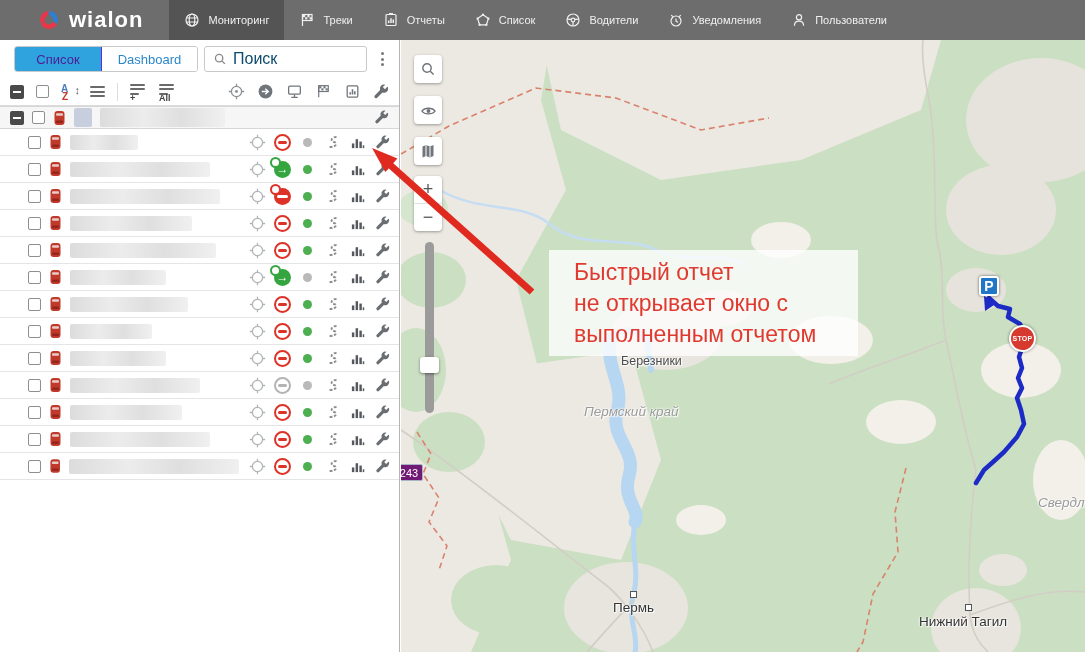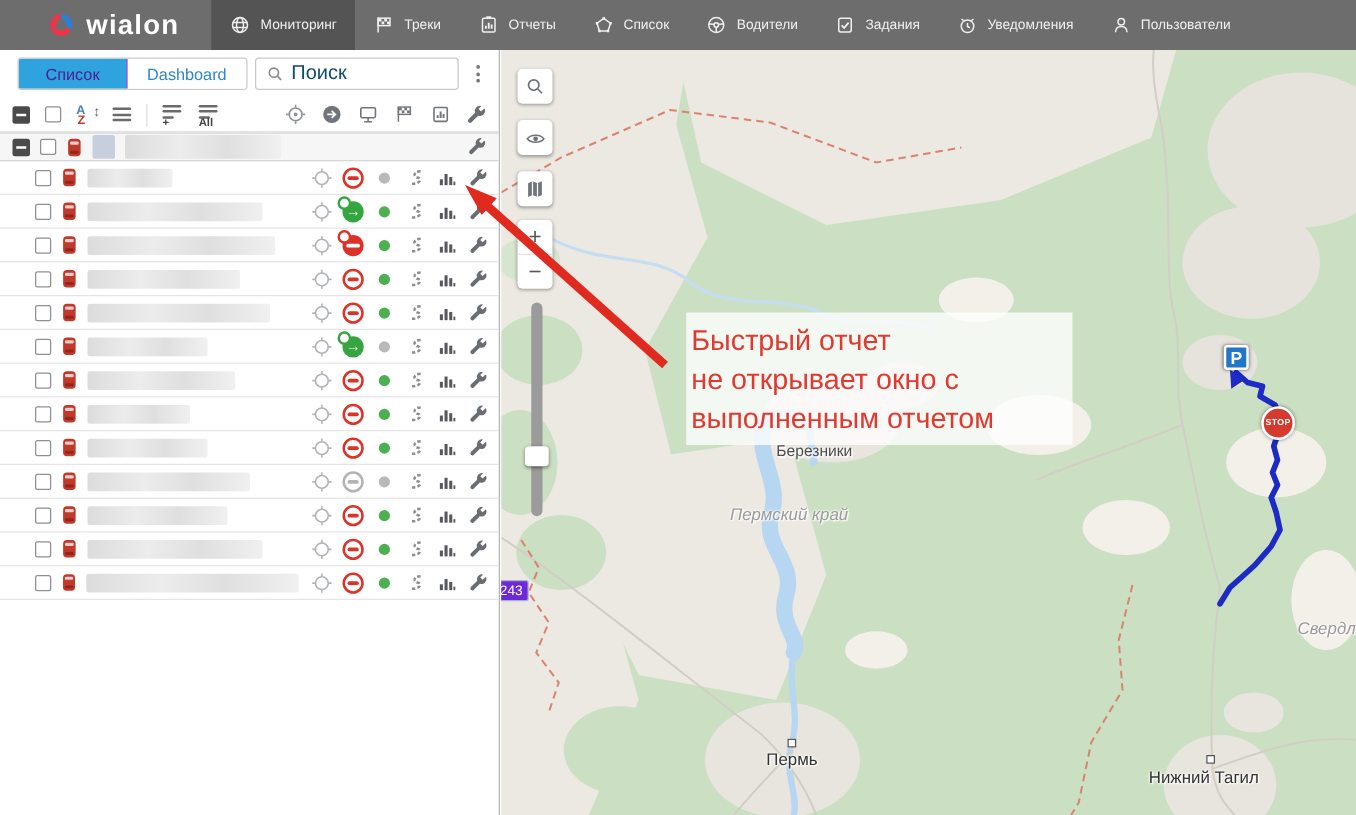--- a/index.html
+++ b/index.html
@@ -70,31 +70,31 @@
   .conn.green{background:#4caf50}
   .conn.gray{background:#b9b9b9}
 
   
   .map{position:absolute;left:401px;top:40px;width:684px;height:612px;background:#ece9e2;overflow:hidden}
   .map svg.base{position:absolute;left:0;top:0}
   .map-label{position:absolute;color:#4c4c4c;font-size:12.5px;text-shadow:0 0 2px #fff,0 0 3px #fff,1px 1px 1px #fff;white-space:nowrap}
   .map-label.city{color:#333;font-size:13.5px}
   .map-label.region{color:#9a9a9a;font-style:italic;font-size:13.5px}
   .city-dot{position:absolute;width:7px;height:7px;background:#fff;border:1.5px solid #555}
-  .road-shield{position:absolute;background:#6d28d9;color:#fff;font-size:11px;display:flex;align-items:center;justify-content:center;border-radius:2px;border:1px solid #aab4c8}
+  .road-shield{position:absolute;background:#701a75;color:#fff;font-size:11px;display:flex;align-items:center;justify-content:center;border-radius:2px;border:1px solid #aab4c8}
   .mk-park{position:absolute;width:20px;height:20px;background:#2176c7;border:2px solid #fff;border-radius:3px;box-shadow:0 0 3px rgba(0,0,0,.6);color:#fff;font-weight:bold;font-size:14px;display:flex;align-items:center;justify-content:center;cursor:pointer}
   .mk-stop{position:absolute;width:27px;height:27px;background:#d63a2f;border:2px solid #fff;border-radius:50%;box-shadow:0 0 3px rgba(0,0,0,.5);color:#fff;font-weight:bold;font-size:7px;letter-spacing:.3px;display:flex;align-items:center;justify-content:center;cursor:pointer}
   .map-ctl{position:absolute;left:13px;width:28px;background:#fff;border-radius:4px;box-shadow:0 1px 3px rgba(0,0,0,.35);display:flex;align-items:center;justify-content:center;cursor:pointer}
   .map-ctl.sq{height:28px}
   .zoom-pair{position:absolute;left:13px;top:136px;width:28px;height:55px;background:#fff;border-radius:4px;box-shadow:0 1px 3px rgba(0,0,0,.35);display:flex;flex-direction:column}
   .zoom-pair .zb{flex:1;display:flex;align-items:center;justify-content:center;font-size:18px;color:#555;cursor:pointer}
   .zoom-pair .zb:first-child{border-bottom:1px solid #e2e2e2}
   .zoom-slider{position:absolute;left:24px;top:202px;width:9px;height:171px;background:#9b9b9b;border-radius:5px}
   .zoom-handle{position:absolute;left:-5px;top:115px;width:19px;height:16px;background:#fff;border-radius:3px;box-shadow:0 1px 3px rgba(0,0,0,.45);cursor:pointer}
-  .annotation{position:absolute;left:148px;top:210px;width:309px;height:106px;background:rgba(255,255,255,.78);padding:7px 4px;color:#e03a30;font-size:23px;line-height:31px}
+  .annotation{position:absolute;left:148px;top:210px;width:309px;height:106px;background:rgba(255,255,255,.78);padding:7px 25px;color:#e03a30;font-size:23px;line-height:31px}
   .overlay-arrow{position:absolute;left:0;top:0;pointer-events:none;z-index:50}
 </style>
 </head>
 <body>
 
 <div id="app">
 
   <div class="topnav">
     <div class="logo">
       <span class="logo-mark">
@@ -150,27 +150,20 @@
           </svg>
         <span>Список</span>
       </div>
       <div class="nav-item">
         <svg width="16" height="16" viewBox="0 0 16 16" fill="none" stroke="#f0f0f0" stroke-width="1.2">
             <circle cx="8" cy="8" r="6"></circle>
             <circle cx="8" cy="8" r="1.8"></circle>
             <path d="M2.1 7.2 6.2 7.4M13.9 7.2 9.8 7.4M8 9.8V13.9"></path>
           </svg>
         <span>Водители</span>
-      </div>
-      <div class="nav-item">
-        <svg width="16" height="16" viewBox="0 0 16 16" fill="none" stroke="#f0f0f0" stroke-width="1.2">
-            <rect x="3" y="2.5" width="10" height="11" rx="1.5"></rect>
-            <path d="M5.3 8.3l2 2 3.6-4.2" stroke-width="1.4"></path>
-          </svg>
-        <span>Задания</span>
       </div>
       <div class="nav-item">
         <svg width="16" height="16" viewBox="0 0 16 16" fill="none" stroke="#f0f0f0" stroke-width="1.2">
             <circle cx="8" cy="9" r="5"></circle>
             <path d="M8 6.4V9.2L10 10.3"></path>
             <path d="M3.2 3.2 5 4.6M12.8 3.2 11 4.6"></path>
           </svg>
         <span>Уведомления</span>
       </div>
       <div class="nav-item">

